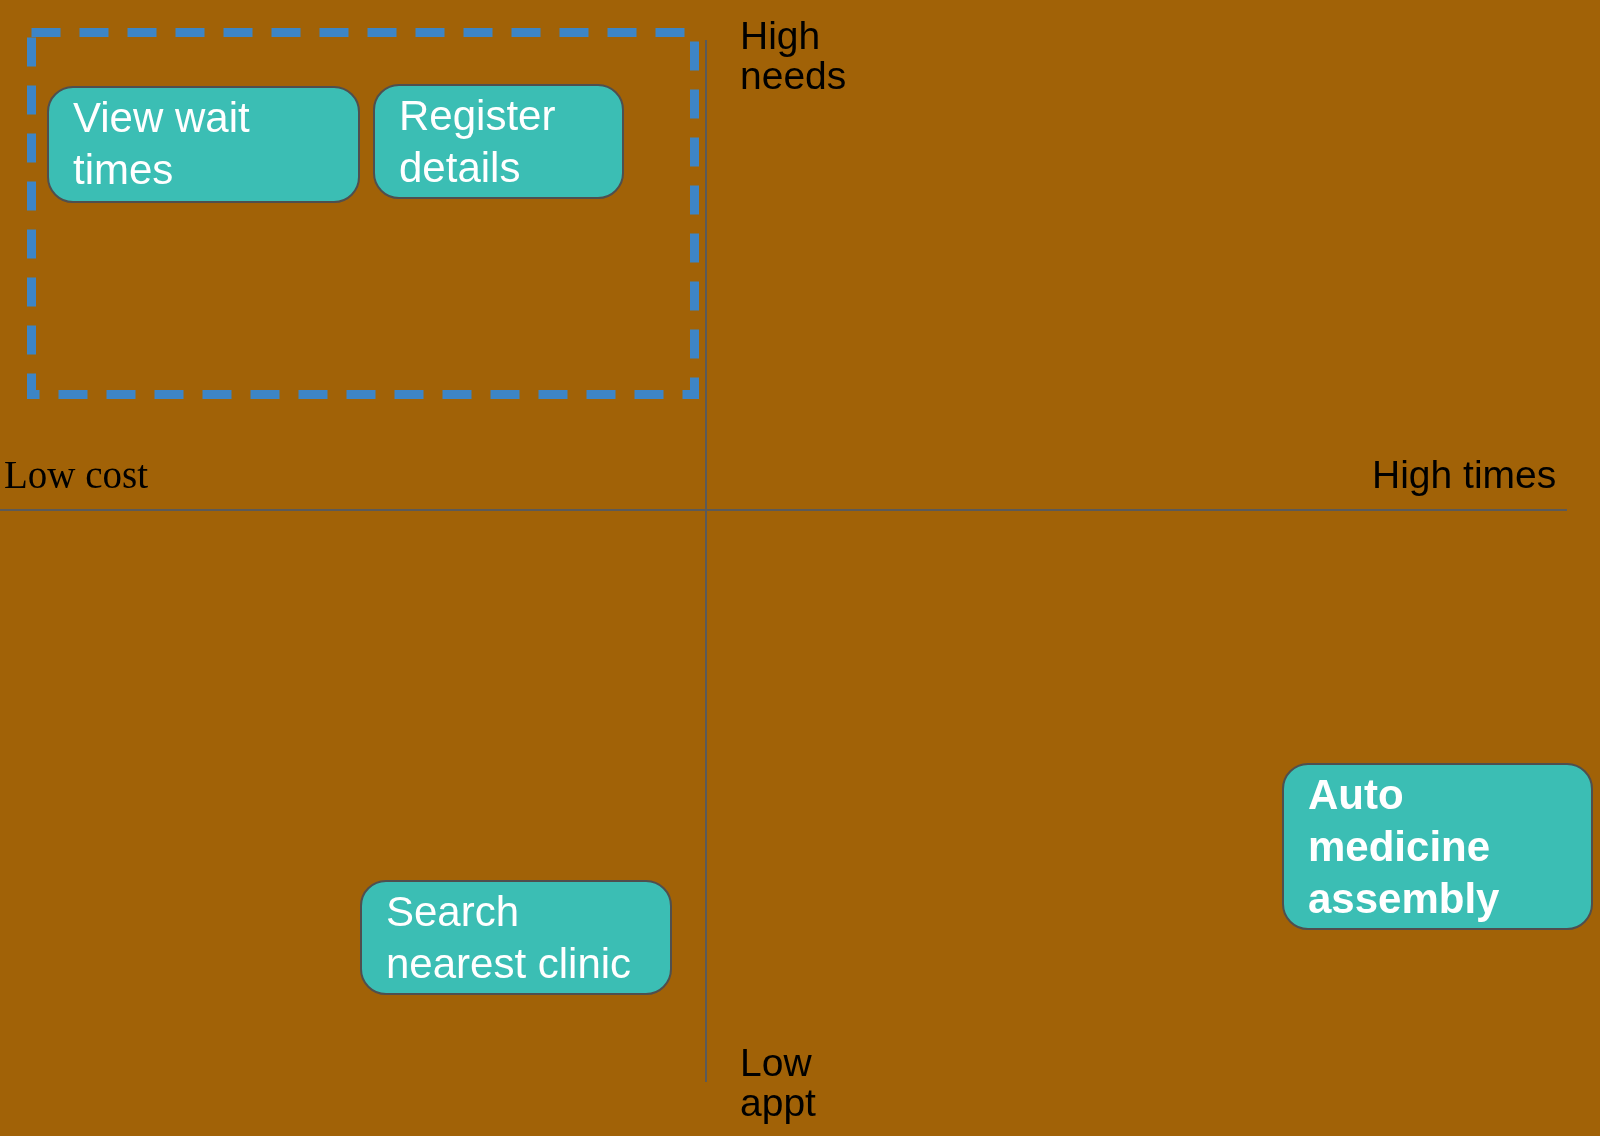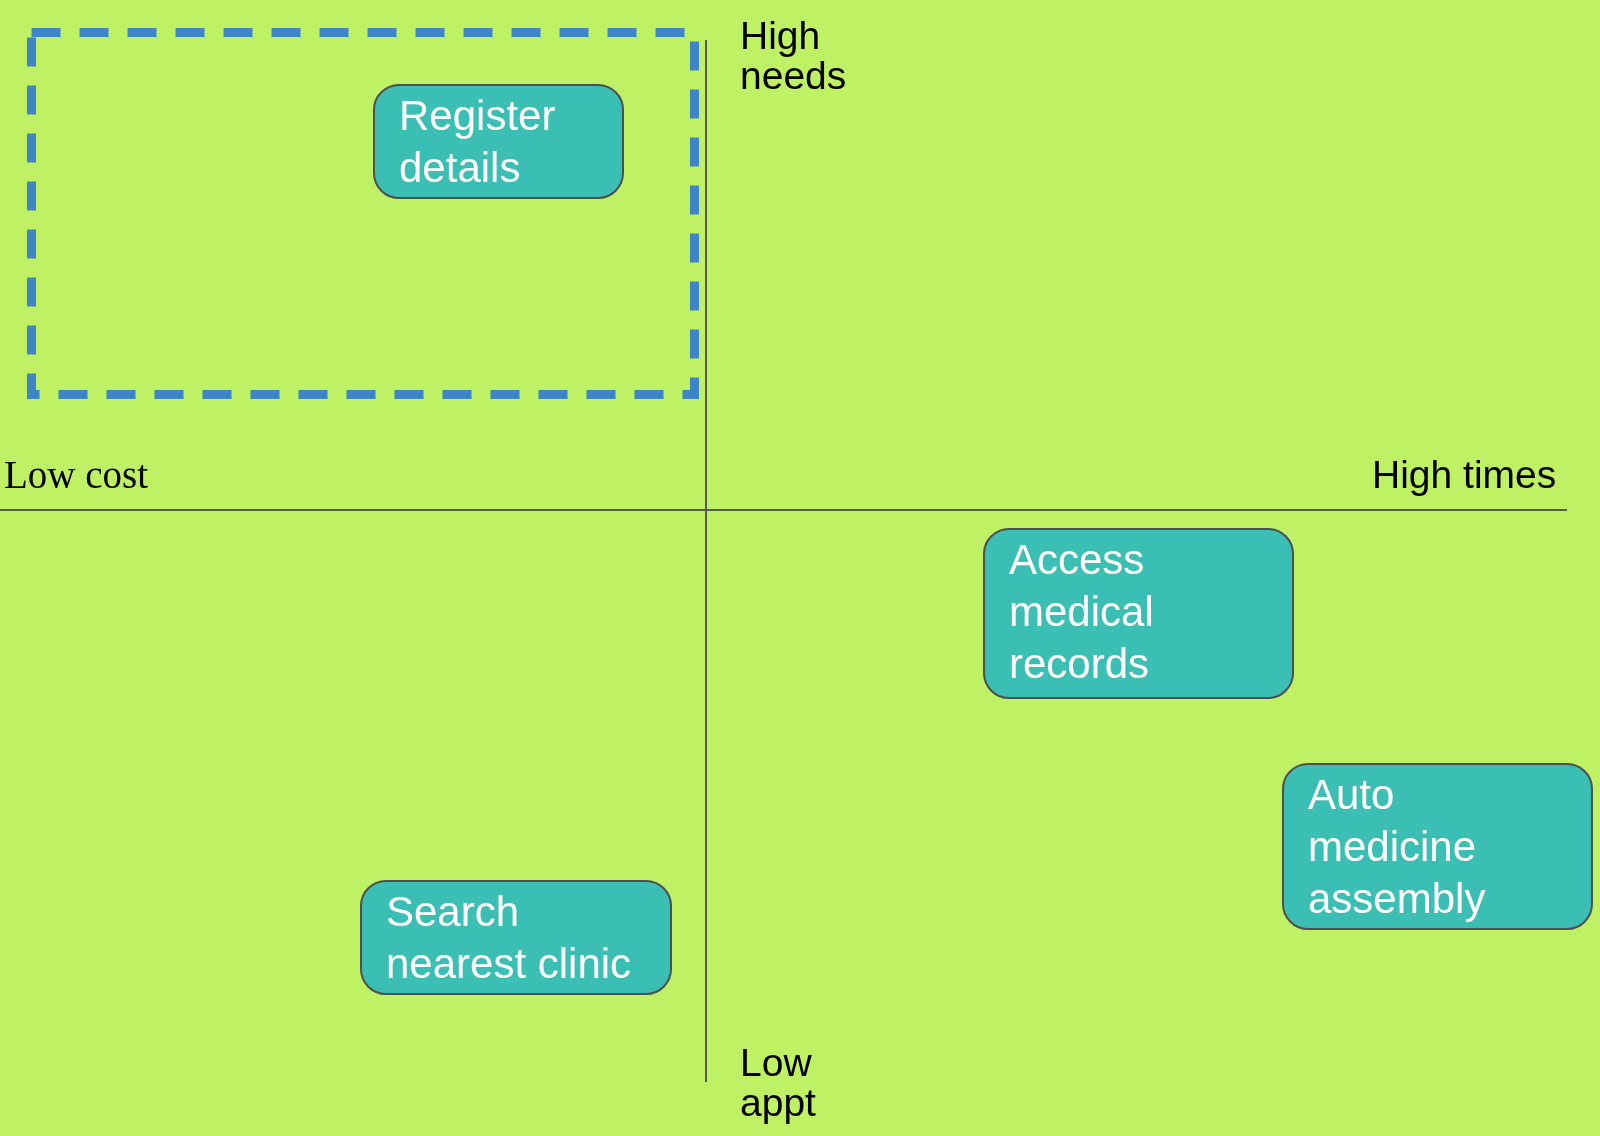--- a/index.html
+++ b/index.html
@@ -5,21 +5,21 @@
   html, body {
     margin: 0;
     padding: 0;
     background: #ffffff;
     font-family: "Liberation Sans", sans-serif;
   }
   .canvas {
     position: relative;
     width: 1600px;
     height: 1136px;
-    background: #bef264;
+    background: #a16207;
     overflow: hidden;
   }
   .axes-layer {
     position: absolute;
     left: 0;
     top: 0;
     width: 1600px;
     height: 1136px;
     z-index: 0;
   }
@@ -51,21 +51,21 @@
     font-size: 42px;
     line-height: 52px;
     padding: 4px 24px;
     z-index: 1;
     cursor: default;
   }
   #n-view-wait        { left: 47px;   top: 86px;  width: 313px; height: 117px; }
   #n-register         { left: 373px;  top: 84px;  width: 251px; height: 115px; }
   #n-find-earliest    { left: 373px;  top: 235px; width: 312px; height: 113px; }
   #n-access-records   { left: 983px;  top: 528px; width: 311px; height: 171px; }
-  #n-auto-medicine    { left: 1282px; top: 763px; width: 311px; height: 167px; }
+  #n-auto-medicine    { left: 1282px; top: 763px; width: 311px; height: 167px; font-weight: bold; }
   #n-search-clinic    { left: 360px;  top: 880px; width: 312px; height: 115px; }
 </style>
 </head>
 <body>
 
 <div class="canvas">
 
   <svg class="axes-layer" width="1600" height="1136" viewBox="0 0 1600 1136" xmlns="http://www.w3.org/2000/svg" aria-hidden="true">
     <line x1="0" y1="510" x2="1567" y2="510" stroke="#5a5a5a" stroke-width="2"></line>
     <line x1="706" y1="40" x2="706" y2="1082" stroke="#5a5a5a" stroke-width="2"></line>
@@ -73,23 +73,23 @@
   </svg>
 
   <div class="axis-label wrap" id="lbl-high-needs">High needs</div>
 
   <div class="axis-label wrap" id="lbl-low-needs">Low appt</div>
 
   <div class="axis-label nowrap" id="lbl-low-cost">Low cost</div>
 
   <div class="axis-label nowrap" id="lbl-high-cost">High times</div>
 
+  <div class="node" id="n-view-wait">View wait times</div>
 
   <div class="node" id="n-register">Register details</div>
 
 
-  <div class="node" id="n-access-records">Access medical records</div>
 
   <div class="node" id="n-auto-medicine">Auto medicine assembly</div>
 
   <div class="node" id="n-search-clinic">Search nearest clinic</div>
 
 </div>
 
 </body></html>

